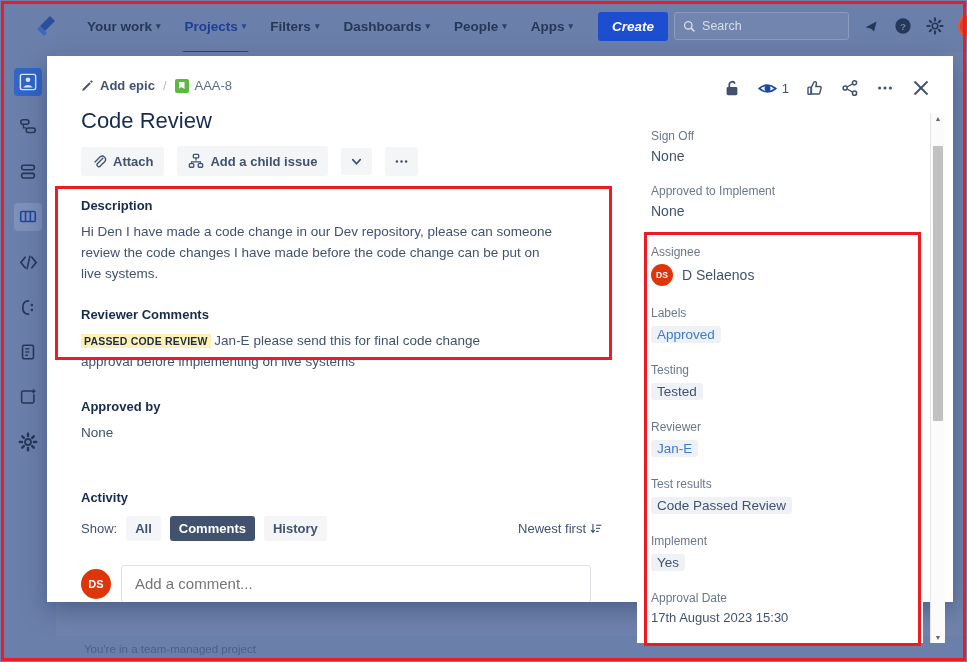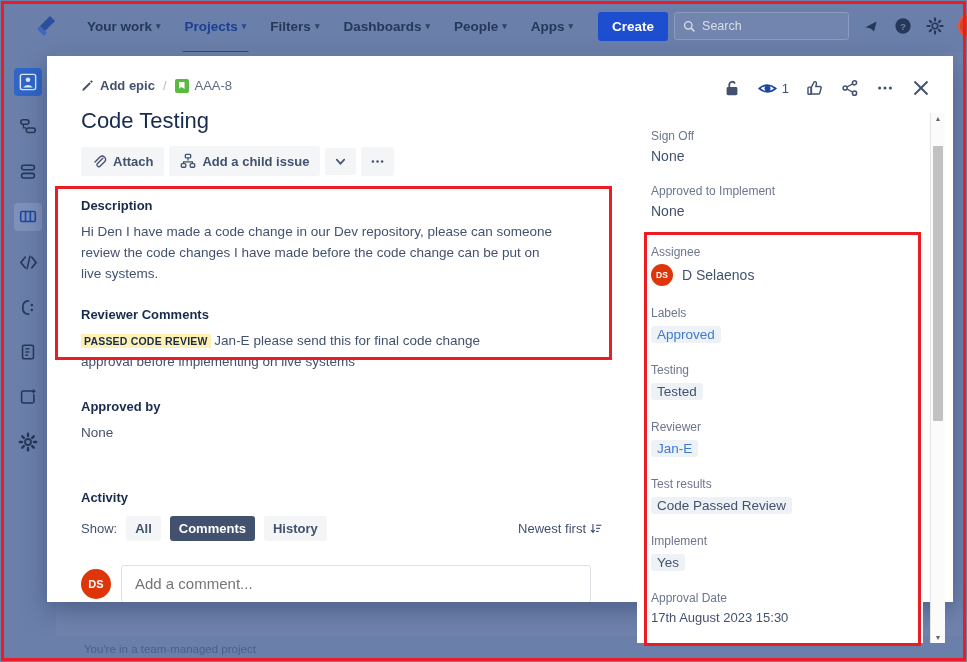--- a/index.html
+++ b/index.html
@@ -48,20 +48,21 @@
   .navitem.active { color: #1c3f94; }
   .navitem.active::after {
     content: ""; position: absolute; left: 6px; right: 6px; bottom: -14px;
     height: 3px; background: #1c47a5; border-radius: 2px;
   }
   .caret { font-size: 9px; opacity: .85; }
   .create-btn {
     background: #1d4ed0; color: #fff; font-weight: bold; font-size: 13.5px;
     border: none; border-radius: 3px; padding: 7px 14px; margin-left: 10px;
     cursor: pointer;
+    font-style: italic;
   }
   .nav-right { margin-left: auto; display: flex; align-items: center; gap: 14px; }
   .searchbox {
     width: 175px; height: 28px; border: 1px solid #8b9cc0; border-radius: 3px;
     background: #7185ae; display: flex; align-items: center; gap: 6px; padding: 8px 8px;
     color: #d8dee9; font-size: 12.5px;
   }
   .nav-ico { color: #253858; display: flex; align-items: center; }
   .avatar-nav {
     width: 26px; height: 26px; border-radius: 50%;
@@ -112,21 +113,21 @@
   .head-actions { margin-left: auto; display: flex; align-items: center; gap: 17px; color: #42526e; }
   .ha { display: flex; align-items: center; gap: 5px; cursor: pointer; }
   .watch-count { color: #42526e; font-size: 13px; }
 
   .modal-body { display: flex; flex: 1; min-height: 0; }
   .left-col {
     width: 570px; padding: 0 0 0 34px;
     overflow: hidden; position: relative;
   }
   .issue-title { font-size: 22px; color: #172b4d; margin: 10px 0 12px; font-weight: normal; }
-  .actionbar { display: flex; align-items: center; gap: 0; margin-bottom: 22px; }
+  .actionbar { display: flex; align-items: center; gap: 8px; margin-bottom: 22px; }
   .act-btn {
     display: flex; align-items: center; gap: 6px;
     background: #f4f5f7; border: none; border-radius: 3px;
     color: #42526e; font-size: 13px; font-weight: bold;
     padding: 7px 11px; margin-right: 5px; cursor: pointer;
     font-family: "Liberation Sans", sans-serif;
   }
   .act-btn.icon-only { padding: 7px 9px; }
 
   .sec-label { font-size: 13px; font-weight: bold; color: #172b4d; margin-bottom: 9px; }
@@ -419,21 +420,21 @@
               <line x1="3.5" y1="3.5" x2="16.5" y2="16.5" stroke="#42526e" stroke-width="1.9"></line>
               <line x1="16.5" y1="3.5" x2="3.5" y2="16.5" stroke="#42526e" stroke-width="1.9"></line>
             </svg>
         </span>
       </div>
     </div>
 
     <div class="modal-body">
       <div class="left-col">
 
-        <h1 class="issue-title">Code Testing</h1>
+        <h1 class="issue-title">Code Review</h1>
 
         <div class="actionbar">
           <button class="act-btn">
             <svg width="15" height="15" viewBox="0 0 18 18">
                 <path d="M13 5 L6.4 11.6 a2.3 2.3 0 0 0 3.2 3.2 L15.4 9 a4 4 0 0 0 -5.6 -5.6 L3.6 9.6" fill="none" stroke="#42526e" stroke-width="1.6" stroke-linecap="round"></path>
               </svg>
             <span>Attach</span>
           </button>
           <button class="act-btn">
             <svg width="16" height="16" viewBox="0 0 18 18">

